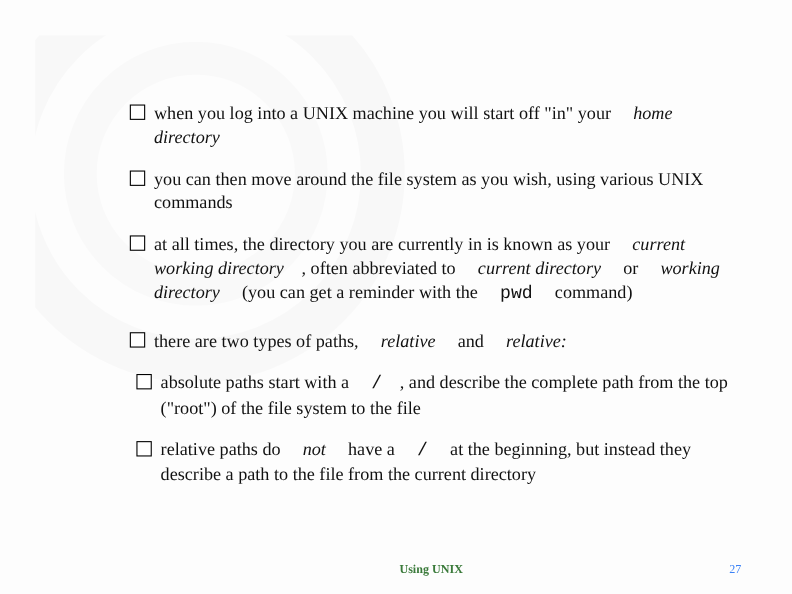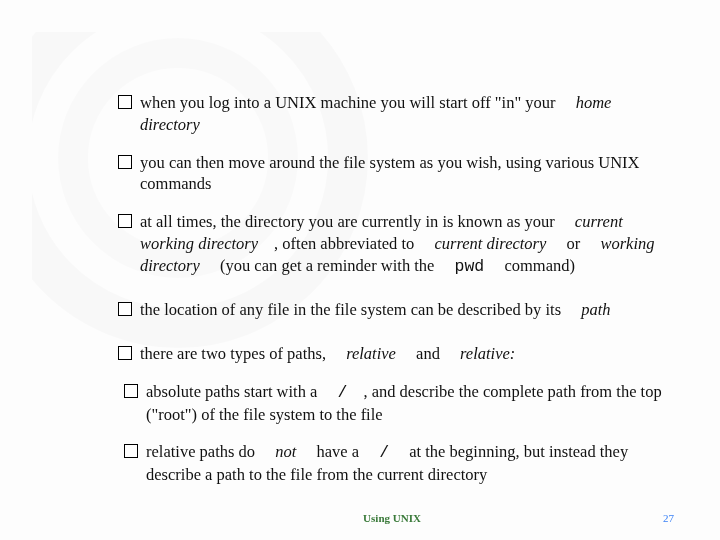--- a/index.html
+++ b/index.html
@@ -77,21 +77,20 @@
 
 <div class="watermark"></div>
 
 <div class="content" id="content-root">
     <div class="block">
       <div class="bullet">when you log into a UNIX machine you will start off "in" your <span class="it">home directory</span></div>
       <div class="bullet">you can then move around the file system as you wish, using various UNIX commands</div>
       <div class="bullet">at all times, the directory you are currently in is known as your <span class="it">current working directory</span>, often abbreviated to <span class="it">current directory</span> or <span class="it">working directory</span> (you can get a reminder with the <span class="mono">pwd</span> command)</div>
     </div>
     <div class="block">
-      <div class="bullet">the location of any file in the file system can be described by its <span class="it">path</span></div>
     </div>
     <div class="block">
       <div class="bullet">there are two types of paths, <span class="it">relative</span> and <span class="it">relative:</span></div>
       <div class="bullet sub">absolute paths start with a <span class="mono">/</span>, and describe the complete path from the top ("root") of the file system to the file</div>
       <div class="bullet sub">relative paths do <span class="it">not</span> have a <span class="mono">/</span> at the beginning, but instead they describe a path to the file from the current directory</div>
     </div>
   </div>
 
 <div class="footer">
   <span class="footer-title">Using UNIX</span>

